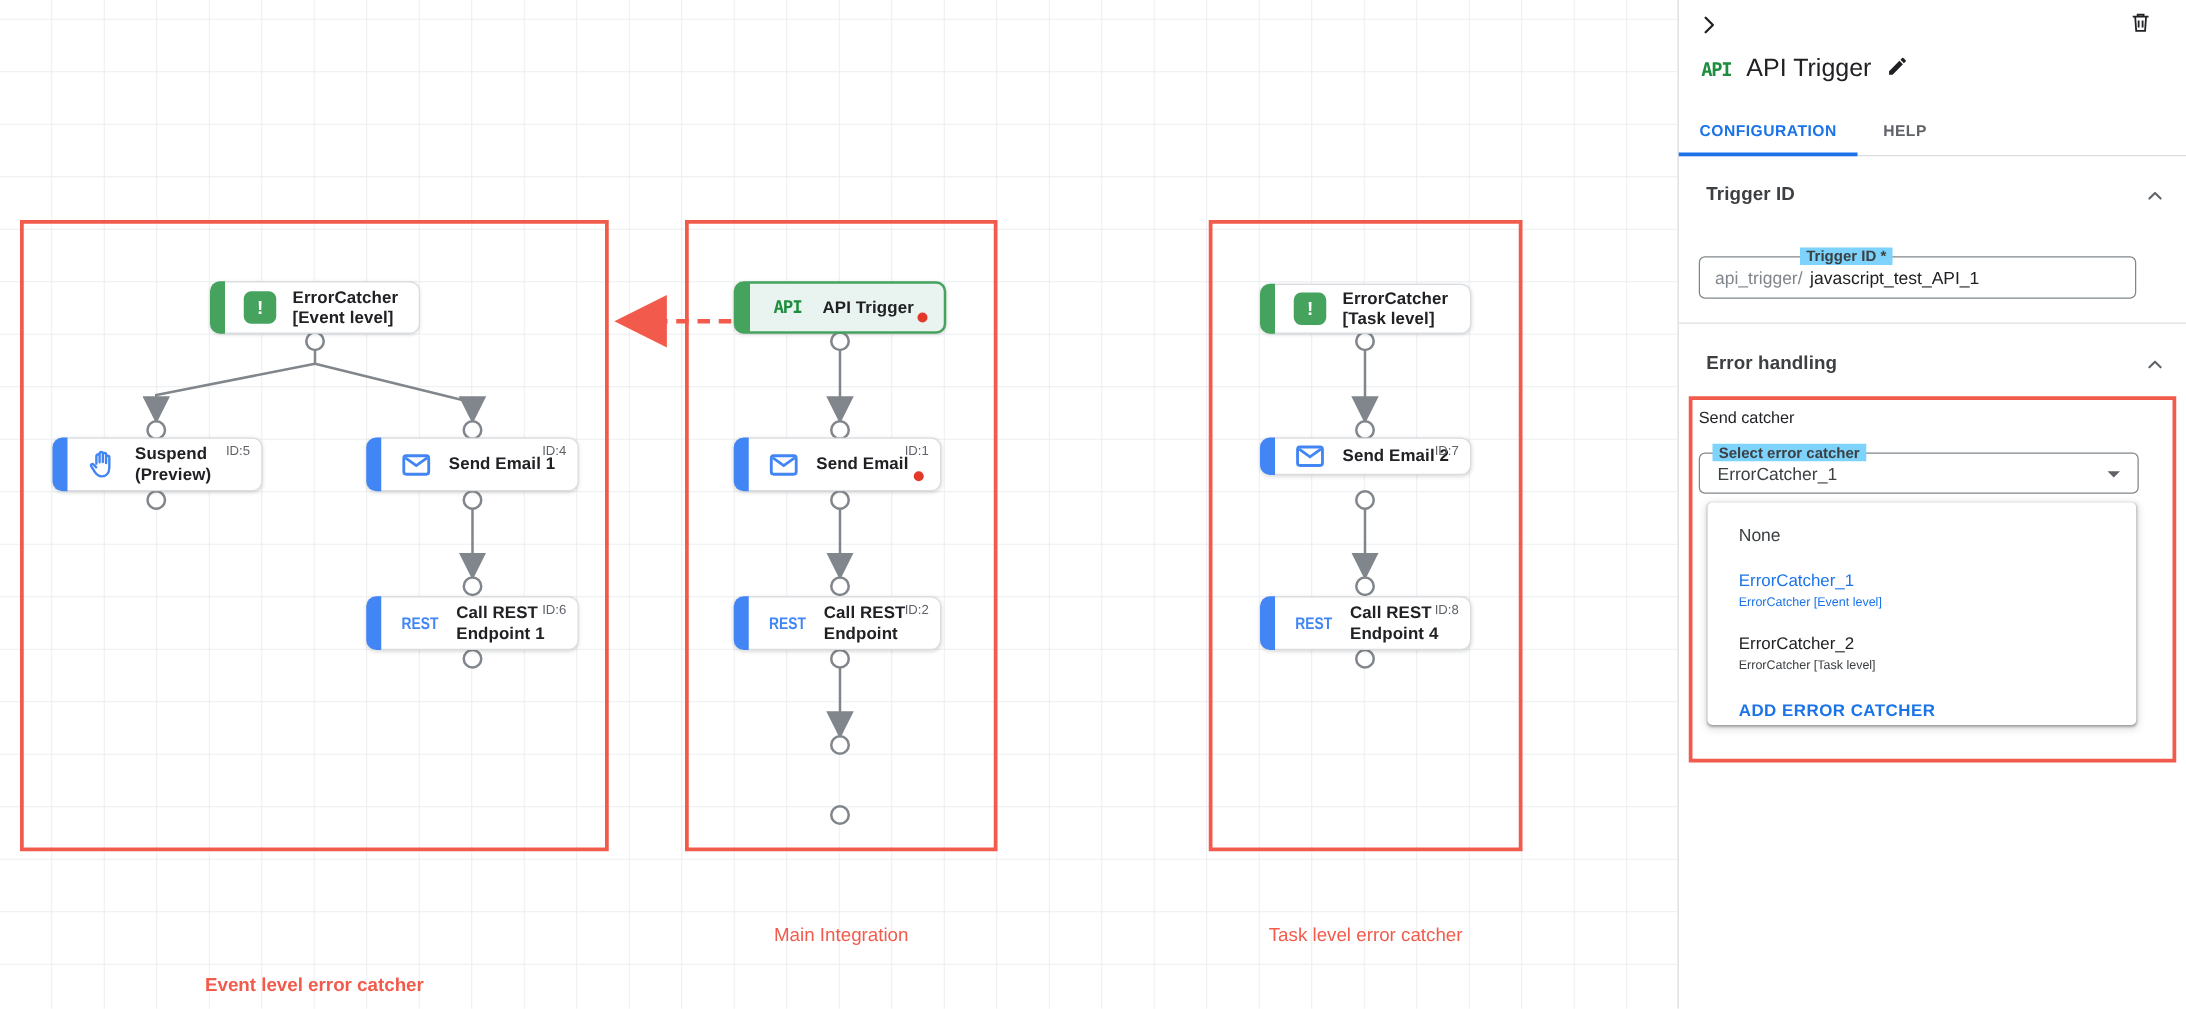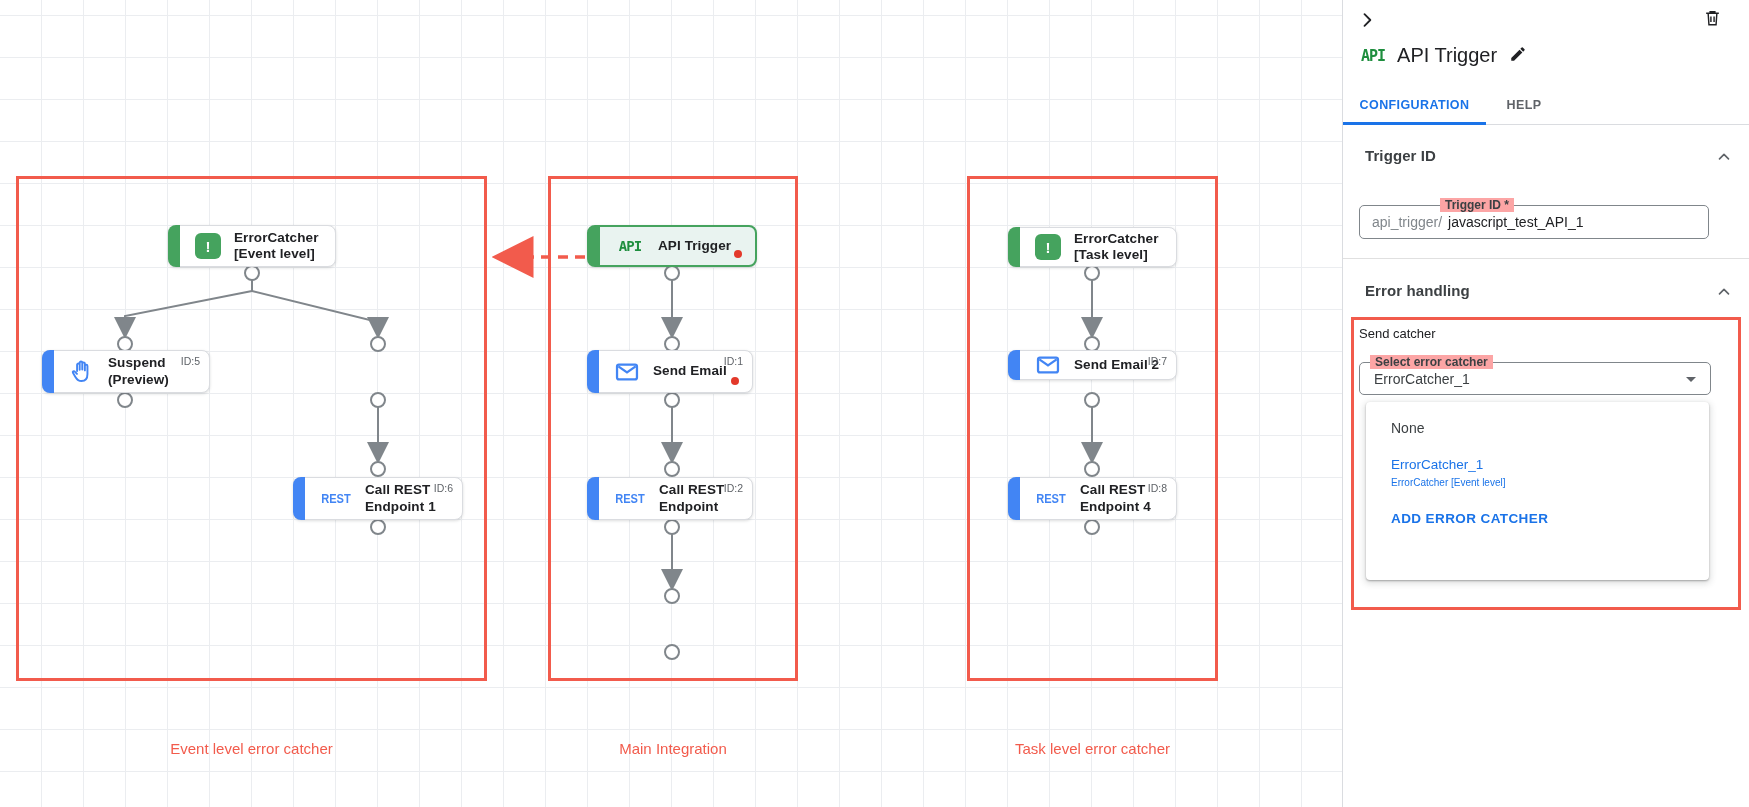--- a/index.html
+++ b/index.html
@@ -45,21 +45,21 @@
     letter-spacing:.4px; cursor:pointer; }
   #tab-config { width:143px; color:#1a73e8; position:relative; }
   #tab-config::after { content:""; position:absolute; left:0; bottom:0; width:143px; height:3px; background:#1a73e8; }
   #tab-help { width:76px; color:#5f6368; }
 
   .section-heading { position:absolute; left:22px; font-size:15px; font-weight:bold; color:#3c4043; letter-spacing:.1px; }
   .chevron-up { position:absolute; left:372px; cursor:pointer; }
   .p-divider { position:absolute; left:0; width:407px; height:1px; background:#e0e0e0; }
 
   .mat-field { position:absolute; border:1px solid #80868b; border-radius:5px; background:#fff; }
-  .mat-label { position:absolute; top:-8px; font-size:12px; font-weight:bold; color:#3c4043; background:#fca5a5; padding:0 5px; white-space:nowrap; }
+  .mat-label { position:absolute; top:-8px; font-size:12px; font-weight:bold; color:#3c4043; background:#7dd3fc; padding:0 5px; white-space:nowrap; }
   #trigger-input { left:16px; top:205px; width:350px; height:34px; display:flex; align-items:center; padding:0 12px; font-size:14px; }
   #trigger-input .prefix { color:#80868b; margin-right:6px; }
   #trigger-input .value { color:#202124; }
 
   #error-redbox { position:absolute; left:8px; top:317px; width:390px; height:293px; border:3px solid #f25b4c; }
   #error-catcher-label { position:absolute; left:16px; top:326px; font-size:13px; color:#202124; }
   #select-field { left:16px; top:362px; width:352px; height:33px; display:flex; align-items:center; padding:0 14px; font-size:14px; color:#3c4043; cursor:pointer; }
   .select-arrow { position:absolute; right:14px; top:14px; width:0; height:0; border-left:5px solid transparent;
     border-right:5px solid transparent; border-top:5px solid #5f6368; }
 
@@ -150,20 +150,33 @@
           <path d="M7.2 11.5V6a1.15 1.15 0 0 1 2.3 0v4.5M9.5 10.5V4.3a1.15 1.15 0 0 1 2.3 0v6M11.8 10.3V5a1.15 1.15 0 0 1 2.3 0v6M14.1 11V7a1.15 1.15 0 0 1 2.3 0v7.2c0 3.9-2.1 6.3-5.3 6.3-2.7 0-4-1.3-5.4-3.7l-2.2-3.6c-.6-1 .8-2.1 1.7-1.1l1.9 2"></path>
         </svg>
       </div>
       <div class="node-label">
           <div>Suspend</div>
           <div>(Preview)</div>
         </div>
       <span class="badge">ID:5</span>
     </div>
 
+    <div class="node" style="left:293px; top:350px; width:170px; height:43px;">
+      <div class="accent blue"></div>
+      <div class="nicon">
+        <svg width="26" height="26" viewBox="0 0 24 24">
+            <rect x="2.8" y="5.2" width="18.4" height="13.6" rx="1.8" fill="none" stroke="#4285f4" stroke-width="2.1"></rect>
+            <path d="M4 6.8 12 12.4 20 6.8" fill="none" stroke="#4285f4" stroke-width="2.1"></path>
+          </svg>
+      </div>
+      <div class="node-label">
+          <div>Send Email 1</div>
+        </div>
+      <span class="badge">ID:4</span>
+    </div>
 
     <div class="node" style="left:293px; top:477px; width:170px; height:43px;">
       <div class="accent blue"></div>
       <div class="nicon" style="width:36px;">
           <span class="rest-glyph">REST</span>
         </div>
       <div class="node-label">
           <div>Call REST</div>
           <div>Endpoint 1</div>
         </div>
@@ -239,21 +252,21 @@
       <div class="nicon" style="width:36px;">
           <span class="rest-glyph">REST</span>
         </div>
       <div class="node-label">
           <div>Call REST</div>
           <div>Endpoint 4</div>
         </div>
       <span class="badge">ID:8</span>
     </div>
 
-    <div class="group-caption" style="left:16px; top:740px; width:471px;">Event level error catcher</div>
+    <div class="group-caption" style="left:16px; top:780px; width:471px;font-weight:bold;">Event level error catcher</div>
     <div class="group-caption" style="left:548px; top:740px; width:250px;">Main Integration</div>
     <div class="group-caption" style="left:967px; top:740px; width:251px;">Task level error catcher</div>
   </div>
 
   <div id="panel">
 
     <span class="p-icon-btn" style="left:14px; top:10px;">
       <svg width="20" height="20" viewBox="0 0 24 24" fill="none" stroke="#202124" stroke-width="2.2" stroke-linecap="round" stroke-linejoin="round">
           <path d="M9 5 16 12 9 19"></path>
         </svg>
@@ -309,16 +322,20 @@
       <span>ErrorCatcher_1</span>
       <span class="select-arrow"></span>
     </div>
 
     <div id="menu">
       <div class="menu-none">None</div>
       <div class="menu-item sel">
         <div class="mi-name">ErrorCatcher_1</div>
         <div class="mi-desc">ErrorCatcher [Event level]</div>
       </div>
+      <div class="menu-item plain">
+        <div class="mi-name">ErrorCatcher_2</div>
+        <div class="mi-desc">ErrorCatcher [Task level]</div>
+      </div>
       <div class="menu-add">ADD ERROR CATCHER</div>
     </div>
   </div>
 </div>
 
 </body></html>

